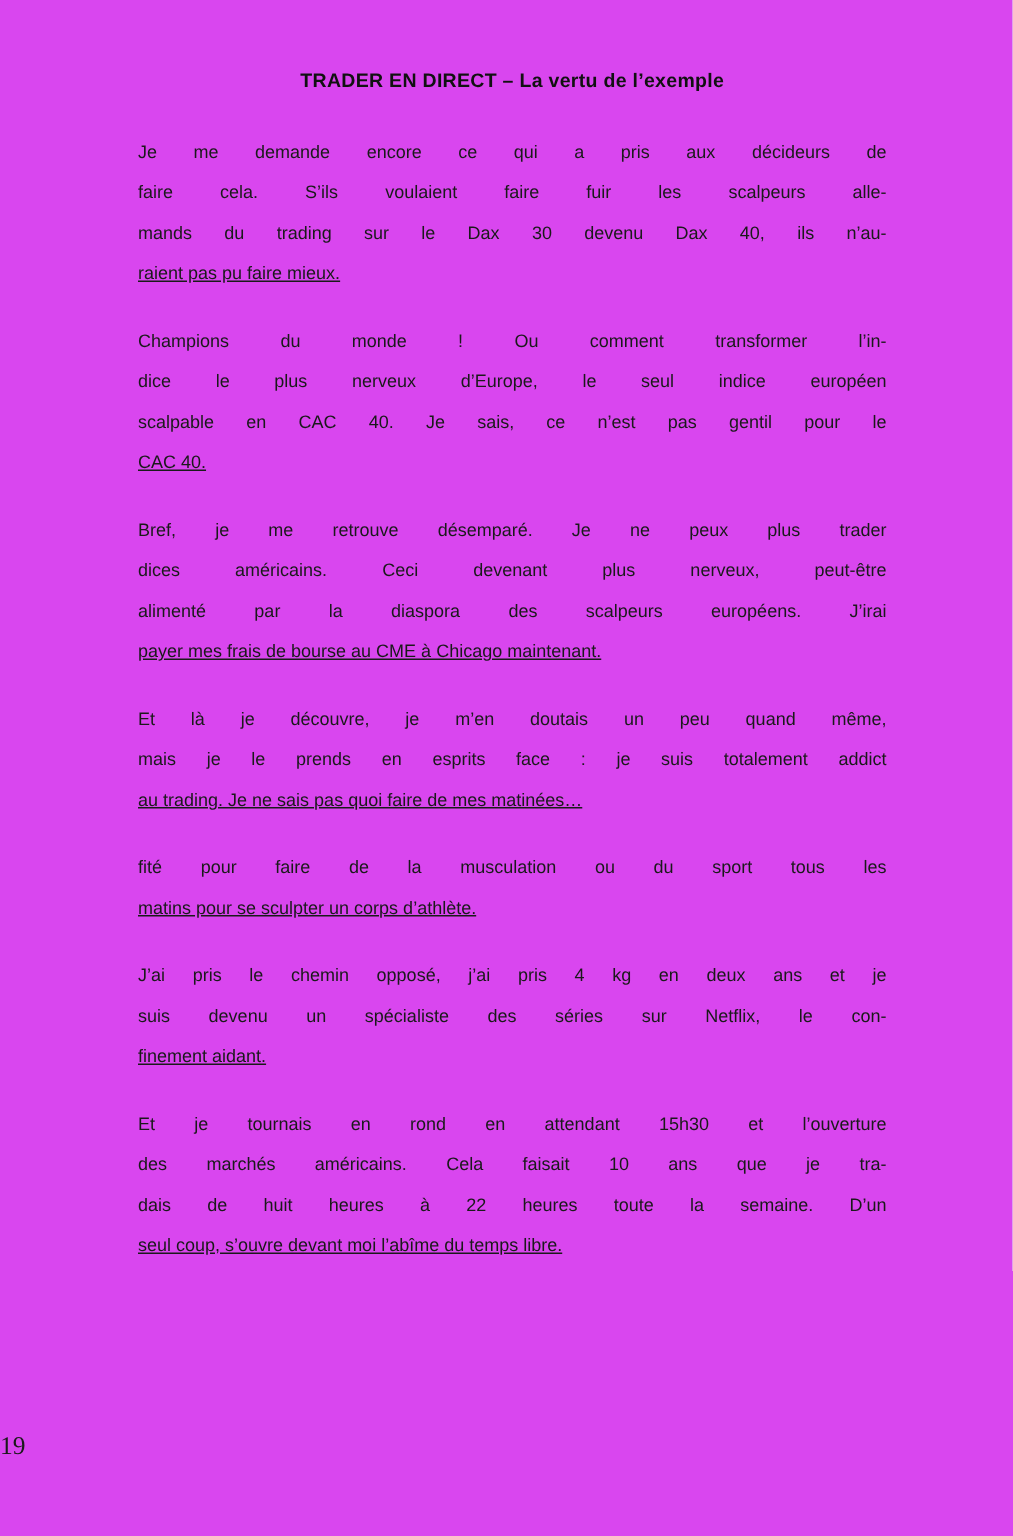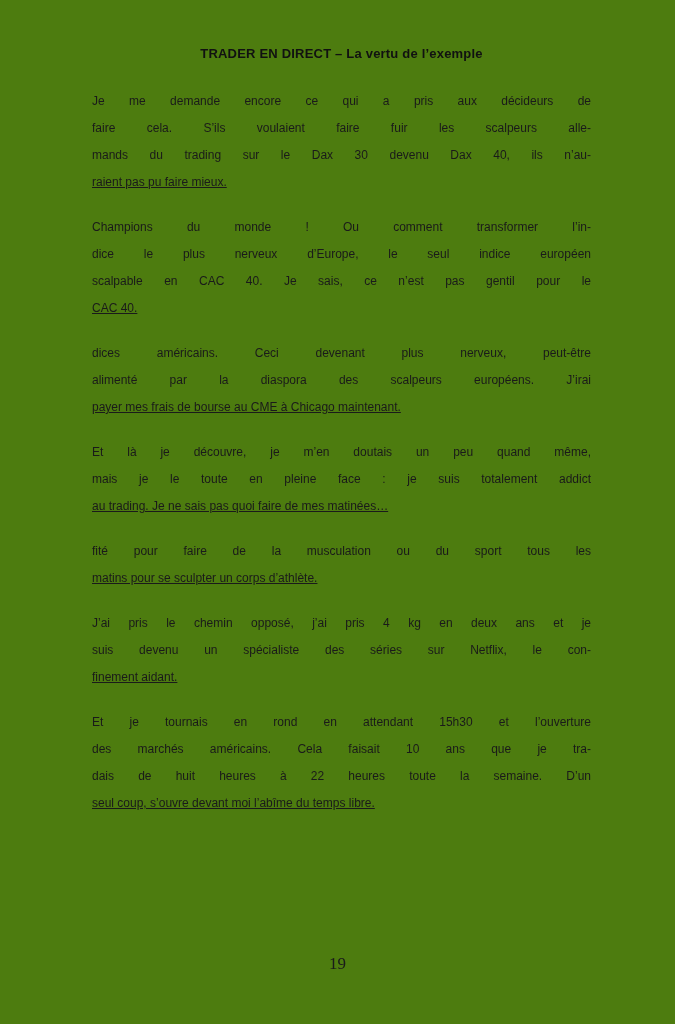--- a/index.html
+++ b/index.html
@@ -5,21 +5,21 @@
   html, body {
     margin: 0;
     padding: 0;
     background: #e8e8e8;
   }
   .page {
     position: relative;
     width: 675px;
     height: 1024px;
     margin: 0 auto;
-    background: #4d7c0f;
+    background: #d946ef;
     box-sizing: border-box;
     padding: 46px 84px 0 92px;
     font-family: "Liberation Sans", sans-serif;
     color: #1a1a1a;
     overflow: hidden;
   }
   .running-header {
     text-align: center;
     font-size: 13px;
     font-weight: bold;
@@ -43,21 +43,21 @@
   }
   .line.last {
     text-align: left;
     text-decoration: underline;
   }
   .page-number {
     position: absolute;
     left: 0;
     right: 0;
     bottom: 50px;
-    text-align: center;
+    text-align: left;
     font-family: "Liberation Serif", serif;
     font-size: 17px;
     color: #1a1a1a;
   }
 </style>
 </head>
 <body>
 
 <div class="page">
   <div class="running-header">TRADER EN DIRECT – La vertu de l’exemple</div>
@@ -69,27 +69,28 @@
         <div class="line justify">mands du trading sur le Dax 30 devenu Dax 40, ils n’au-</div>
         <div class="line last">raient pas pu faire mieux.</div>
       </div>
       <div class="paragraph">
         <div class="line justify">Champions du monde ! Ou comment transformer l’in-</div>
         <div class="line justify">dice le plus nerveux d’Europe, le seul indice européen</div>
         <div class="line justify">scalpable en CAC 40. Je sais, ce n’est pas gentil pour le</div>
         <div class="line last">CAC 40.</div>
       </div>
       <div class="paragraph">
+        <div class="line justify">Bref, je me retrouve désemparé. Je ne peux plus trader</div>
         <div class="line justify">dices américains. Ceci devenant plus nerveux, peut-être</div>
         <div class="line justify">alimenté par la diaspora des scalpeurs européens. J’irai</div>
         <div class="line last">payer mes frais de bourse au CME à Chicago maintenant.</div>
       </div>
       <div class="paragraph">
         <div class="line justify">Et là je découvre, je m’en doutais un peu quand même,</div>
-        <div class="line justify">mais je le toute en pleine face : je suis totalement addict</div>
+        <div class="line justify">mais je le prends en esprits face : je suis totalement addict</div>
         <div class="line last">au trading. Je ne sais pas quoi faire de mes matinées…</div>
       </div>
       <div class="paragraph">
         <div class="line justify">fité pour faire de la musculation ou du sport tous les</div>
         <div class="line last">matins pour se sculpter un corps d’athlète.</div>
       </div>
       <div class="paragraph">
         <div class="line justify">J’ai pris le chemin opposé, j’ai pris 4 kg en deux ans et je</div>
         <div class="line justify">suis devenu un spécialiste des séries sur Netflix, le con-</div>
         <div class="line last">finement aidant.</div>

